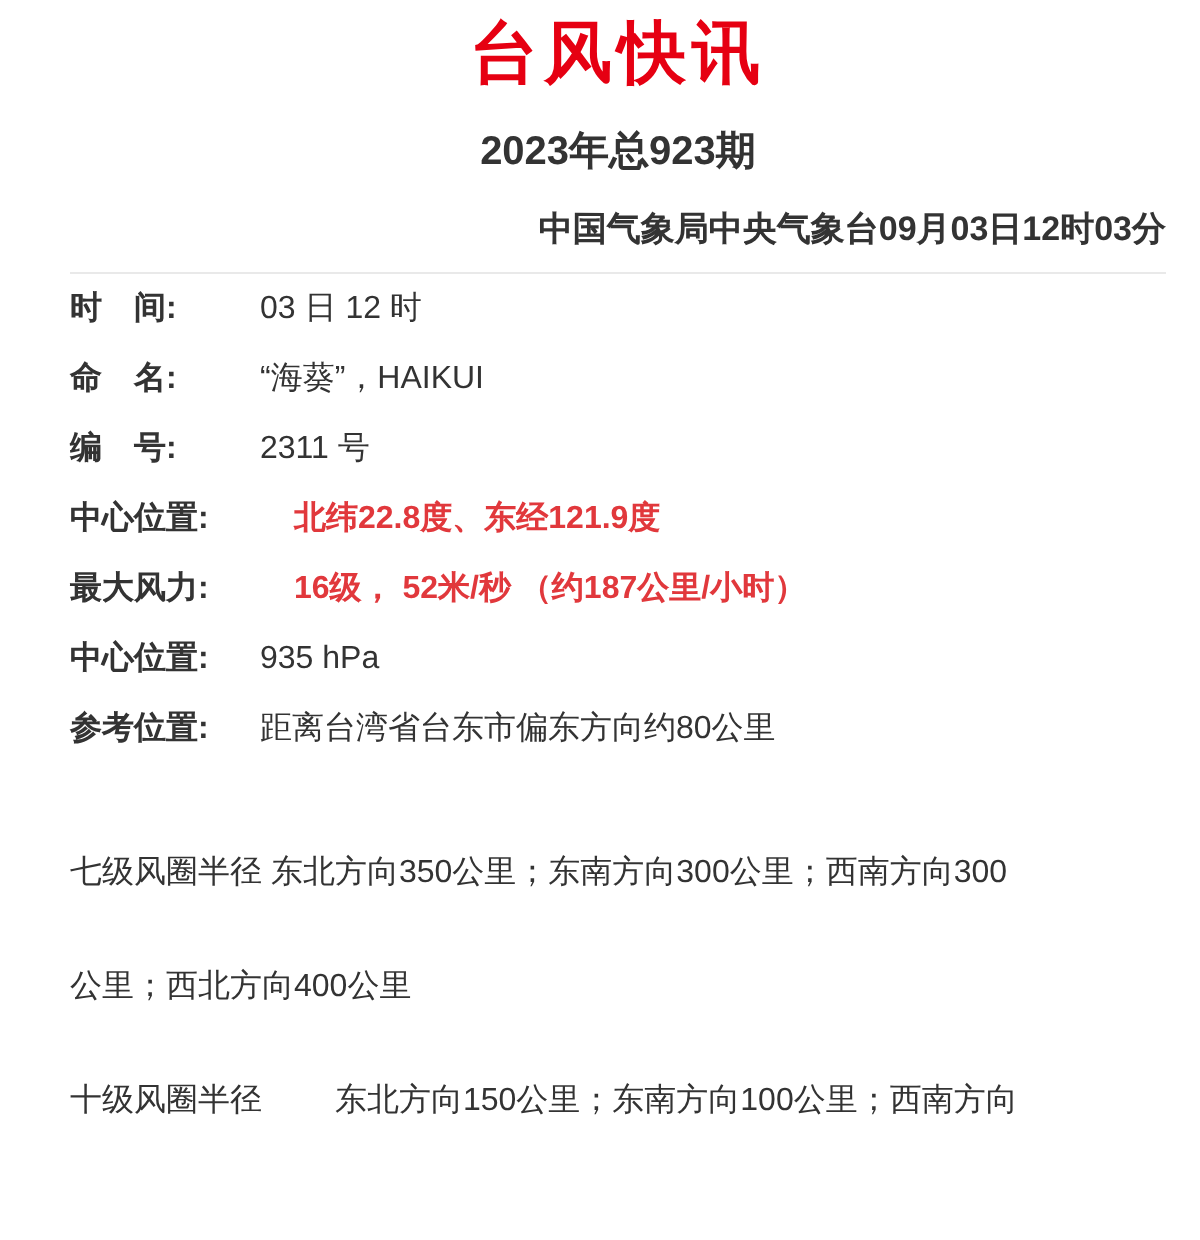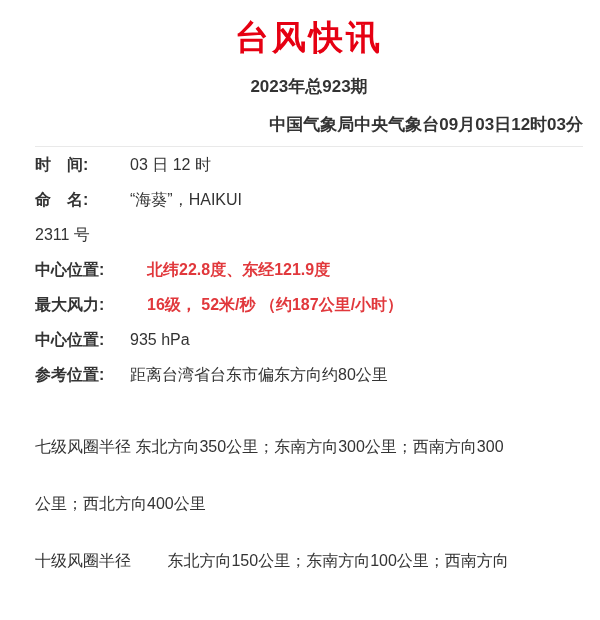--- a/index.html
+++ b/index.html
@@ -14,31 +14,31 @@
     color: #333333;
     overflow: hidden;
   }
   .page {
     box-sizing: border-box;
     width: 600px;
     height: 620px;
     padding: 8px 17px 12px 35px;
   }
   .title {
-    margin: 10px;
+    margin: 0;
     font-size: 34px;
     line-height: 38px;
     font-weight: bold;
     letter-spacing: 3px;
     text-align: center;
     color: #e60012;
   }
   .issue {
     margin-top: 21px;
-    font-size: 17px;
+    font-size: 20px;
     line-height: 19px;
     font-weight: bold;
     text-align: center;
     color: #333333;
   }
   .meta {
     display: flex;
     justify-content: flex-end;
     align-items: baseline;
     margin-top: 19px;
@@ -109,20 +109,21 @@
       <span class="label">时　间:</span>
       <span class="value">03 日 12 时</span>
     </div>
 
     <div class="row">
       <span class="label">命　名:</span>
       <span class="value">“海葵”，HAIKUI</span>
     </div>
 
     <div class="row">
+      <span class="label">编　号:</span>
       <span class="value">2311 号</span>
     </div>
 
     <div class="row">
       <span class="label">中心位置:</span>
       <span class="value red">北纬22.8度、东经121.9度</span>
     </div>
 
 
     <div class="row">

